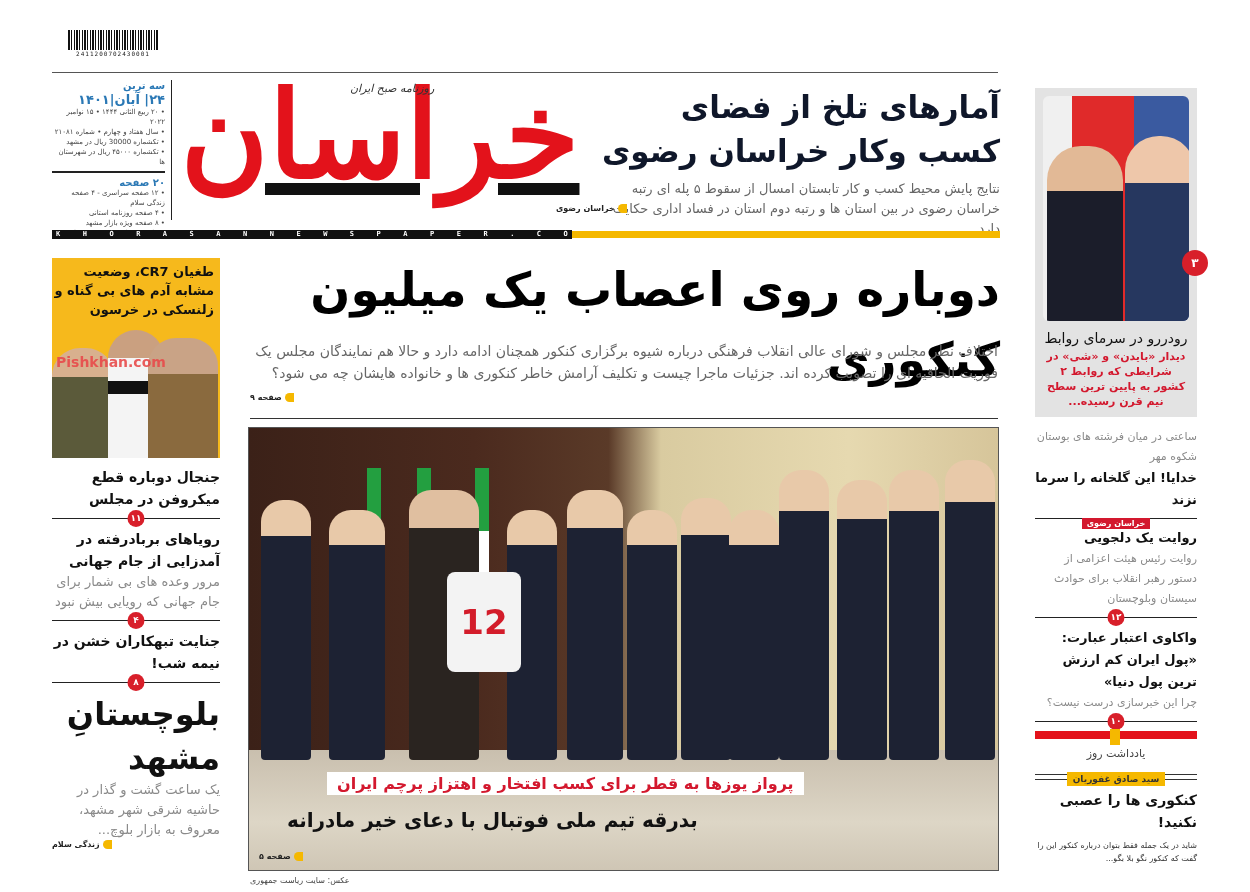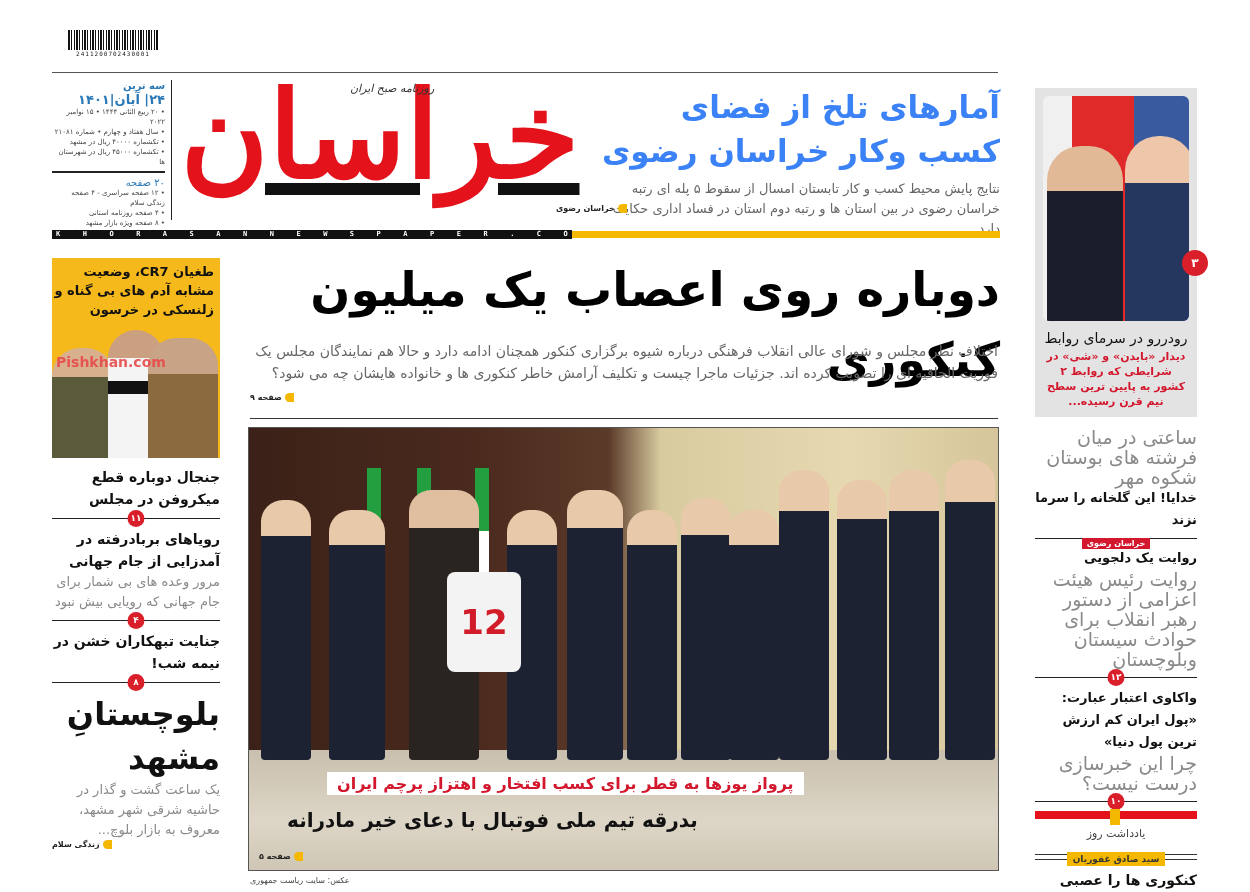--- a/index.html
+++ b/index.html
@@ -22,30 +22,30 @@
   .barcode-num { font-family: "DejaVu Sans Mono", monospace; font-size: 6px; letter-spacing: 1px; color:#222; text-align:center; }
 
   .top-rule { left: 52px; top: 72px; width: 946px; height: 1px; background: #555; }
 
   
   .datebox { left: 52px; top: 80px; width: 120px; height: 140px; border-right: 1px solid #222; padding-right: 6px; }
   .day-name { font-size: 10px; color: #2a78b5; font-weight: bold; }
   .date-main { font-size: 13px; color: #2a78b5; font-weight: bold; margin-top: 1px; }
   .date-line { font-size: 7px; color: #444; line-height: 10px; }
   .date-rule { height: 2px; background: #222; margin: 4px 0 4px 0; }
-  .pages-title { font-size: 10px; color: #2a78b5; font-weight: normal; }
+  .pages-title { font-size: 10px; color: #2a78b5; font-weight: bold; }
 
   
   .logo { left: 180px; top: 60px; width: 400px; height: 160px; text-decoration: underline; }
   .logo-text { font-family: "DejaVu Serif", serif; font-size: 120px; color: #e3121b; font-weight: bold; line-height: 150px; direction: rtl; text-align: center; letter-spacing: -6px; }
   .logo-sub { left: 350px; top: 82px; font-family: "DejaVu Serif", serif; font-style: italic; font-size: 11px; color: #333; direction: rtl; }
 
   
   .top-story { left: 600px; top: 85px; width: 400px; }
-  .top-title { font-size: 31px; font-weight: bold; line-height: 44px; color: #3b82f6; }
+  .top-title { font-size: 31px; font-weight: bold; line-height: 44px; color: #0f172a; }
   .top-lede { font-size: 13px; color: #666; line-height: 20px; margin-top: 6px; }
   .source-tag { font-size: 8px; font-weight: bold; color: #222; direction: rtl; }
   .chev { display: inline-block; width: 9px; height: 9px; background: #f5b800; border-radius: 50% 0 0 50%; vertical-align: middle; margin-left: 3px; }
 
   
   .url-strip { left: 52px; top: 230px; width: 520px; height: 9px; background: #111; color: #fff; font-size: 7px; font-weight: bold; letter-spacing: 22.5px; line-height: 9px; padding-left: 4px; font-family: "DejaVu Sans Mono", monospace; overflow: hidden; white-space: nowrap; }
   .url-strip-gold { left: 572px; top: 231px; width: 428px; height: 7px; background: #f5b800; }
 
   
   .main-head { left: 240px; top: 255px; width: 760px; font-size: 47px; font-weight: bold; line-height: 70px; color: #000; letter-spacing: -1px; }
@@ -82,21 +82,21 @@
   
   .right-col { left: 1035px; top: 88px; width: 162px; }
   .rbox { background: #e3e3e3; padding: 8px 8px 8px 8px; }
   .rphoto { width: 146px; height: 225px; border-radius: 6px; overflow: hidden; position: relative;
     background: linear-gradient(90deg, #f0f0f0 0 20%, #e02a2a 20% 62%, #3a5aa0 62% 100%); }
   .rp-man1 { position: absolute; left: 4px; top: 50px; width: 76px; height: 180px; border-radius: 34px 34px 0 0; background: linear-gradient(180deg, #e2b996 0 25%, #1b1d2a 25% 100%); }
   .rp-man2 { position: absolute; left: 82px; top: 40px; width: 70px; height: 190px; border-radius: 34px 34px 0 0; background: linear-gradient(180deg, #eec7aa 0 25%, #26375f 25% 100%); }
   .rp-badge { position: absolute; left: 1182px; top: 250px; width: 26px; height: 26px; border-radius: 50%; background: #d81f2a; color: #fff; font-size: 12px; font-weight: bold; text-align: center; line-height: 26px; }
   .r-head { font-size: 14px; font-weight: normal; color: #111; line-height: 22px; margin-top: 6px; }
   .r-red { font-size: 11px; color: #d3182e; font-weight: bold; line-height: 15px; text-align: center; }
-  .r-gray-big { font-size: 19px; color: #8a8a8a; line-height: 20px; }
+  .r-gray-big { font-size: 11px; color: #8a8a8a; line-height: 20px; }
   .r-bold { font-size: 13px; font-weight: bold; color: #111; line-height: 22px; }
   .section-tag { display: inline-block; background: #d3182e; color: #fff; font-size: 8px; font-weight: bold; padding: 1px 5px; }
   .tag-rule { position: relative; height: 16px; text-align: center; }
   .tag-rule::before { content: ""; position: absolute; left: 0; right: 0; top: 7px; height: 1px; background: #222; }
   .tag-rule span { position: relative; }
   .red-bar { height: 8px; background: #e3121b; position: relative; }
   .red-bar::after { content: ""; position: absolute; left: 75px; top: -2px; width: 10px; height: 16px; background: #f5b800; }
   .dotted { height: 28px; background-image: radial-gradient(#ccc 0.6px, transparent 0.7px); background-size: 4px 4px; text-align: center; font-size: 11px; color: #444; line-height: 30px; }
   .gold-tag { display: inline-block; background: #f5b800; color: #333; font-size: 9px; font-weight: bold; padding: 2px 6px; }
   .dbl-rule { position: relative; height: 18px; text-align: center; }
@@ -111,21 +111,21 @@
   <div class="barcode-bars"></div>
   <div class="barcode-num">2411200702430001</div>
 </div>
 <div class="abs top-rule"></div>
 
 <div class="abs datebox rtl">
   <div class="day-name">سه ترین</div>
   <div class="date-main">۲۴| آبان|۱۴۰۱</div>
   <div class="date-line">• ۲۰ ربیع الثانی ۱۴۴۴ • ۱۵ نوامبر ۲۰۲۲</div>
   <div class="date-line">• سال هفتاد و چهارم • شماره ۲۱۰۸۱</div>
-  <div class="date-line">• تکشماره ۴۰۰۰۰ ریال در مشهد</div>
+  <div class="date-line">• تکشماره 30000 ریال در مشهد</div>
   <div class="date-line">• تکشماره ۴۵۰۰۰ ریال در شهرستان ها</div>
   <div class="date-rule"></div>
   <div class="pages-title">۲۰ صفحه</div>
   <div class="date-line">• ۱۲ صفحه سراسری - ۴ صفحه زندگی سلام</div>
   <div class="date-line">• ۴ صفحه روزنامه استانی</div>
   <div class="date-line">• ۸ صفحه ویژه بازار مشهد</div>
   <div class="date-line">• چاپ همزمان در مشهد و تهران</div>
 </div>
 
 <div class="abs logo">

